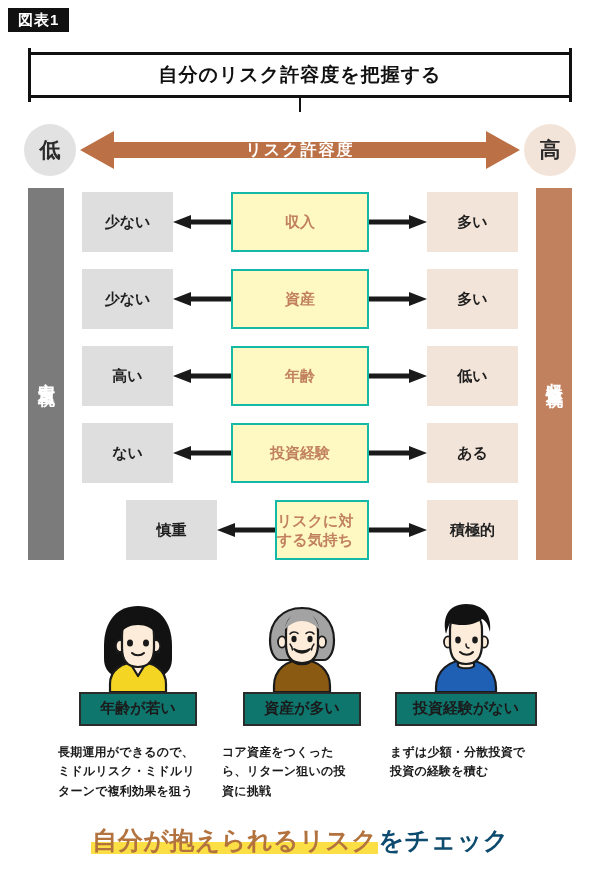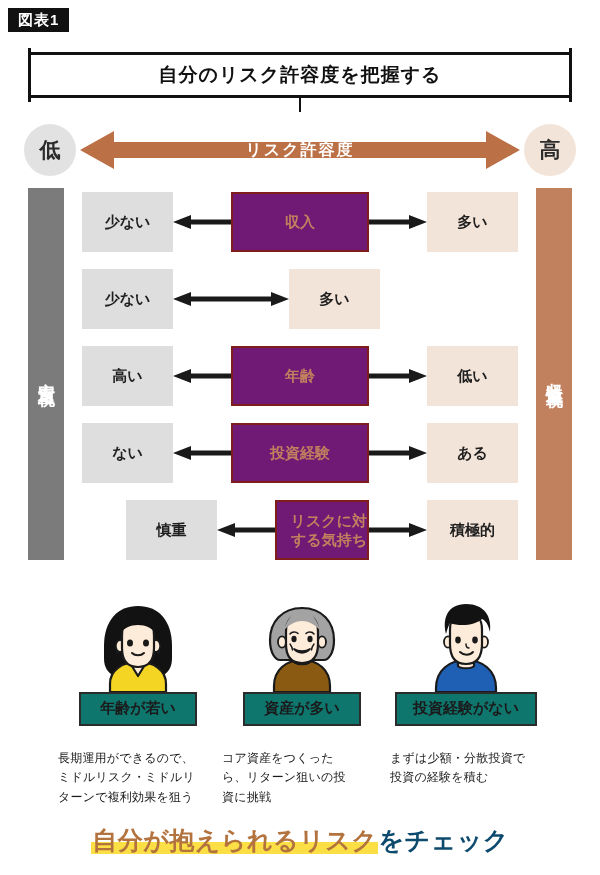--- a/index.html
+++ b/index.html
@@ -191,26 +191,26 @@
     position: absolute;
     left: 0;
     top: 50%;
     margin-top: -7px;
     width: 58px;
     height: 14px;
   }
 
   .center-box {
     flex: 1;
-    border: 2px solid #7f1d1d;
-    background: #701a75;
-    display: flex;
-    align-items: center;
-    justify-content: center;
-    text-align: right;
+    border: 2px solid #14b8a6;
+    background: #fef9c3;
+    display: flex;
+    align-items: center;
+    justify-content: center;
+    text-align: left;
     font-size: 15px;
     font-weight: bold;
     color: #c1805e;
     line-height: 1.3;
     box-sizing: border-box;
   }
 
   
   .people {
     position: absolute;
@@ -245,25 +245,26 @@
     font-weight: bold;
     color: #1a1a1a;
     padding: 5px 2px 6px 2px;
     box-sizing: border-box;
   }
   .person-0 .person-label { width: 118px; margin-left: 21px; }
   .person-1 .person-label { width: 118px; margin-left: 21px; }
   .person-2 .person-label { width: 142px; margin-left: 9px; }
 
   .person-desc {
-    margin-top: 23px;
+    margin-top: 17px;
     font-size: 12px;
     line-height: 1.62;
     color: #1a1a1a;
     letter-spacing: 0.2px;
+    font-weight: bold;
   }
   .person-0 .person-desc { width: 138px; margin-left: 0px; }
   .person-1 .person-desc { width: 132px; margin-left: 0px; }
   .person-2 .person-desc { width: 140px; margin-left: 4px; }
 
   
   .footer {
     position: absolute;
     left: 0;
     top: 824px;
@@ -336,20 +337,21 @@
       <div class="cell-right">多い</div>
     </div>
 
     <div class="row row-1">
       <div class="cell-left">少ない</div>
       <div class="arrow-gap">
         <svg viewBox="0 0 58 14" preserveAspectRatio="none" aria-hidden="true">
           <polygon points="0,7 18,0 18,4.6 58,4.6 58,9.4 18,9.4 18,14" fill="#1a1a1a"></polygon>
         </svg>
       </div>
+      <div class="center-box">資産</div>
       <div class="arrow-gap">
         <svg viewBox="0 0 58 14" preserveAspectRatio="none" aria-hidden="true">
           <polygon points="58,7 40,0 40,4.6 0,4.6 0,9.4 40,9.4 40,14" fill="#1a1a1a"></polygon>
         </svg>
       </div>
       <div class="cell-right">多い</div>
     </div>
 
     <div class="row row-2">
       <div class="cell-left">高い</div>

